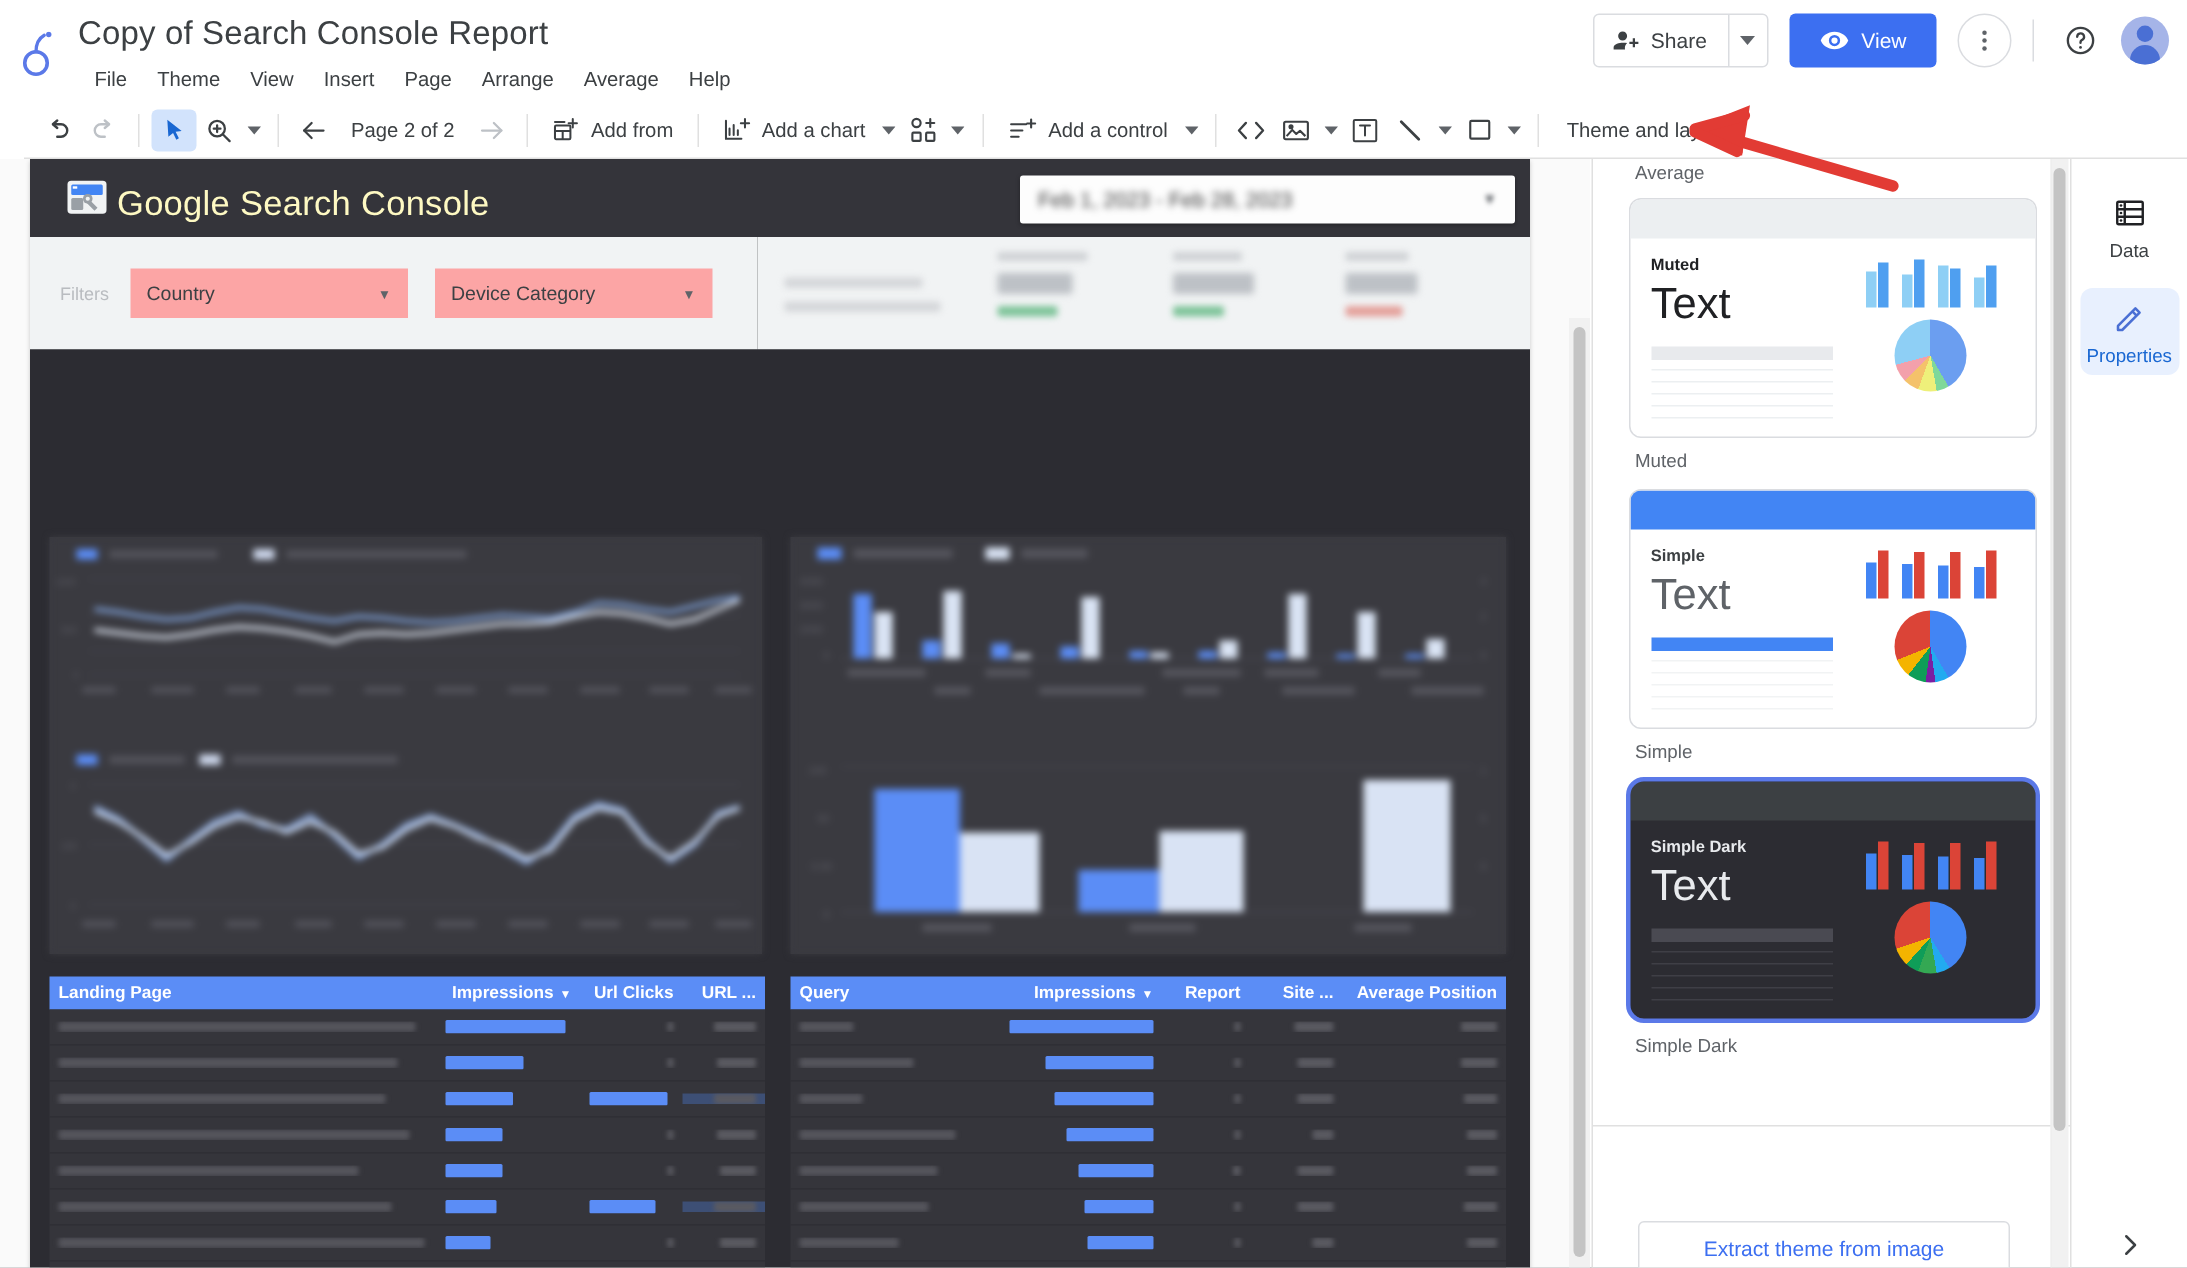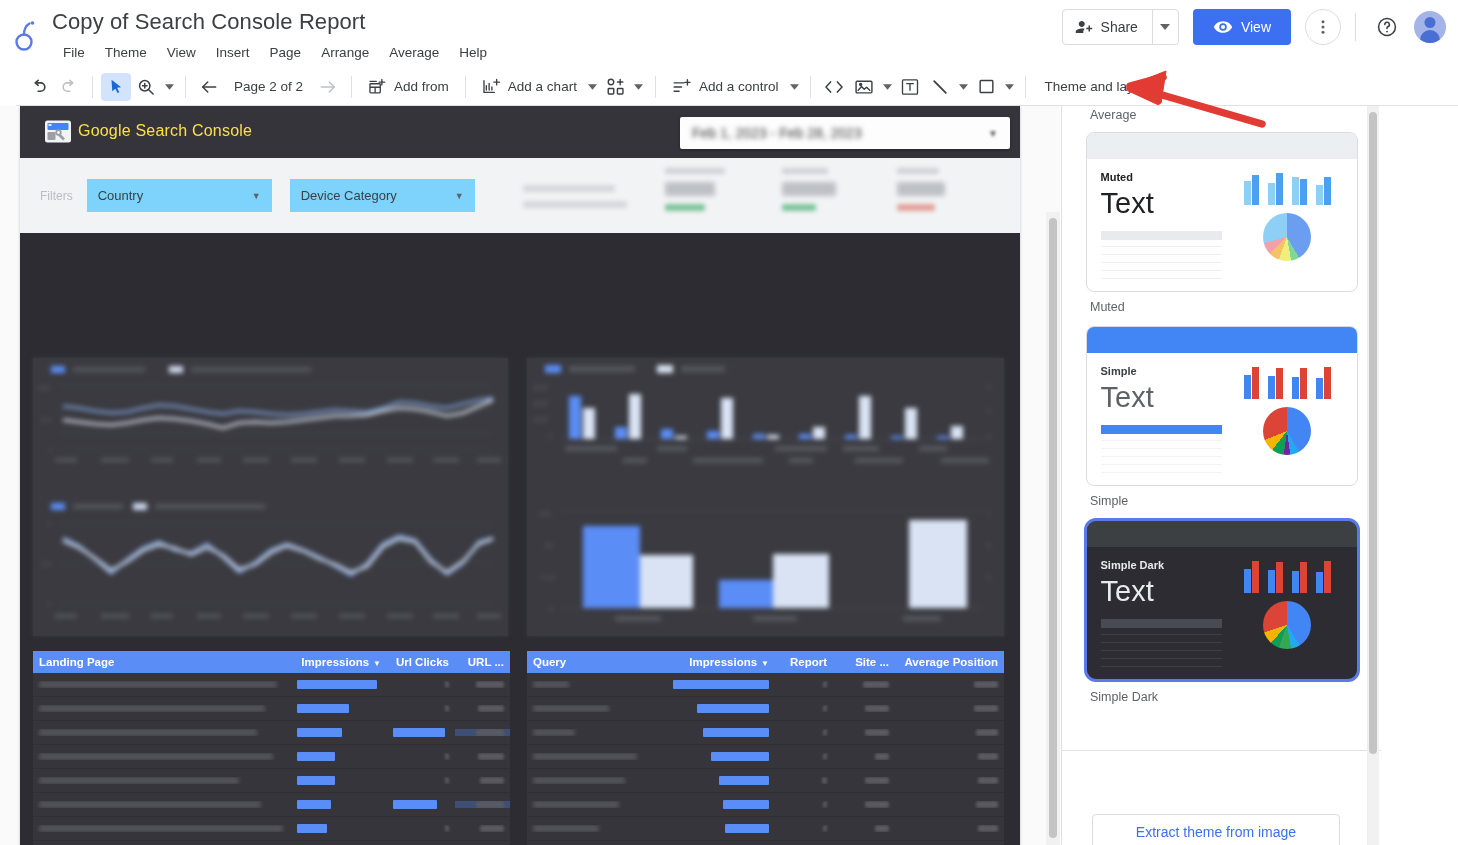--- a/index.html
+++ b/index.html
@@ -133,42 +133,42 @@
   
   .rep-topband {
     position: absolute; left: 0; top: 0; width: 1000px; height: 52px;
     background: #34343a;
   }
   .rep-logo {
     position: absolute; left: 23px; top: 13px; width: 30px; height: 26px;
   }
   .rep-gsc-title {
     position: absolute; left: 58px; top: 16px;
-    font-size: 16px; color: #fde047; letter-spacing: .2px;
+    font-size: 23px; color: #fef9c3; letter-spacing: .2px;
     filter: blur(0.4px);
   }
   .daterange {
     position: absolute; left: 660px; top: 11px; width: 330px; height: 32px;
     background: #fdfdfd; border-radius: 2px;
     display: flex; align-items: center; padding: 0 12px;
     box-shadow: 0 1px 3px rgba(0,0,0,.35);
   }
   .daterange-text {
     font-size: 14px; color: #3a3a3a; filter: blur(2.6px); flex: 1;
     white-space: nowrap;
   }
   .daterange-caret { color: #5f6368; filter: blur(1.6px); font-size: 10px; }
 
   .rep-filterbar {
     position: absolute; left: 0; top: 52px; width: 485px; height: 75px;
     background: #f1f3f4; display: flex; align-items: center; padding-left: 20px;
   }
   .filters-label { font-size: 12px; color: #b9bcc0; margin-right: 14px; }
   .filter-select {
-    width: 185px; height: 33px; background: #7dd3fc;
+    width: 185px; height: 33px; background: #fca5a5;
     display: flex; align-items: center; justify-content: space-between;
     padding: 0 11px; font-size: 13px; color: #3c4043; cursor: pointer;
     margin-right: 18px;
   }
   .filter-caret { font-size: 9px; color: #5f6368; }
 
   
   .rep-score {
     position: absolute; left: 485px; top: 52px; width: 515px; height: 75px;
     background: #f1f3f4;
@@ -1123,20 +1123,44 @@
     </div>
     <div class="panel-label" style="margin-top:10px">Simple Dark</div>
 
     <div class="panel-bottom-sep"></div>
     <div class="extract-btn">Extract theme from image</div>
   </div>
 
   <div class="panel-scroll-track"></div>
   <div class="panel-scroll"></div>
 
+  <div class="rail">
+    <div class="rail-item">
+      <svg width="24" height="24" viewBox="0 0 24 24" fill="none" stroke="#202124" stroke-width="1.6">
+        <rect x="3.5" y="4.5" width="17" height="15" rx="1"></rect>
+        <path d="M3.5 9.5h17M3.5 14.5h17M8.5 4.5v15"></path>
+        <circle cx="6" cy="7" r="0.9" fill="#202124" stroke="none"></circle>
+        <circle cx="6" cy="12" r="0.9" fill="#202124" stroke="none"></circle>
+        <circle cx="6" cy="17" r="0.9" fill="#202124" stroke="none"></circle>
+      </svg>
+      <span>Data</span>
+    </div>
+    <div class="rail-item active" style="margin-top:12px">
+      <svg width="24" height="24" viewBox="0 0 24 24" fill="none" stroke="#4a6fd4" stroke-width="1.7" stroke-linejoin="round">
+        <path d="M4 17.2 15.6 5.6l2.8 2.8L6.8 20H4z"></path>
+        <path d="M13.6 7.6l2.8 2.8"></path>
+      </svg>
+      <span>Properties</span>
+    </div>
+    <div class="rail-expand">
+      <svg width="20" height="20" viewBox="0 0 24 24" fill="none" stroke="#3c4043" stroke-width="2" stroke-linecap="round" stroke-linejoin="round">
+        <path d="M9 5l7 7-7 7"></path>
+      </svg>
+    </div>
+  </div>
 
   <svg class="annot" viewBox="0 0 1458 845">
     <g stroke="#e23b34" fill="#e23b34">
       <line x1="1262" y1="124" x2="1145" y2="90" stroke-width="7.5" stroke-linecap="round"></line>
       <polygon points="1128,86 1166,71 1161,103"></polygon>
       <line x1="1130" y1="86" x2="1163" y2="77" stroke-width="7.5" stroke-linecap="round"></line>
       <line x1="1130" y1="88" x2="1158" y2="101" stroke-width="7.5" stroke-linecap="round"></line>
     </g>
   </svg>
 

